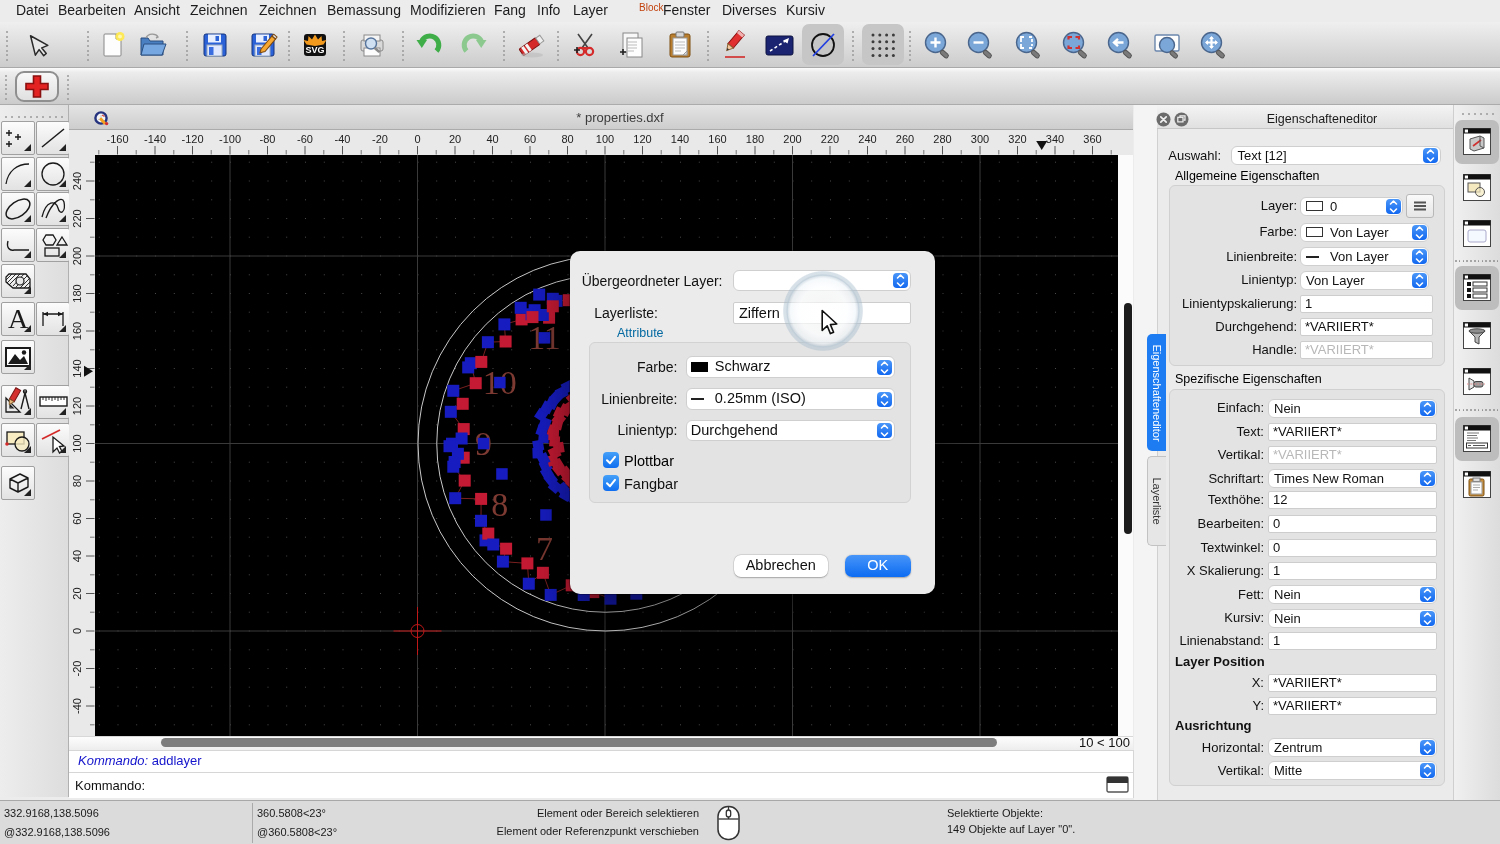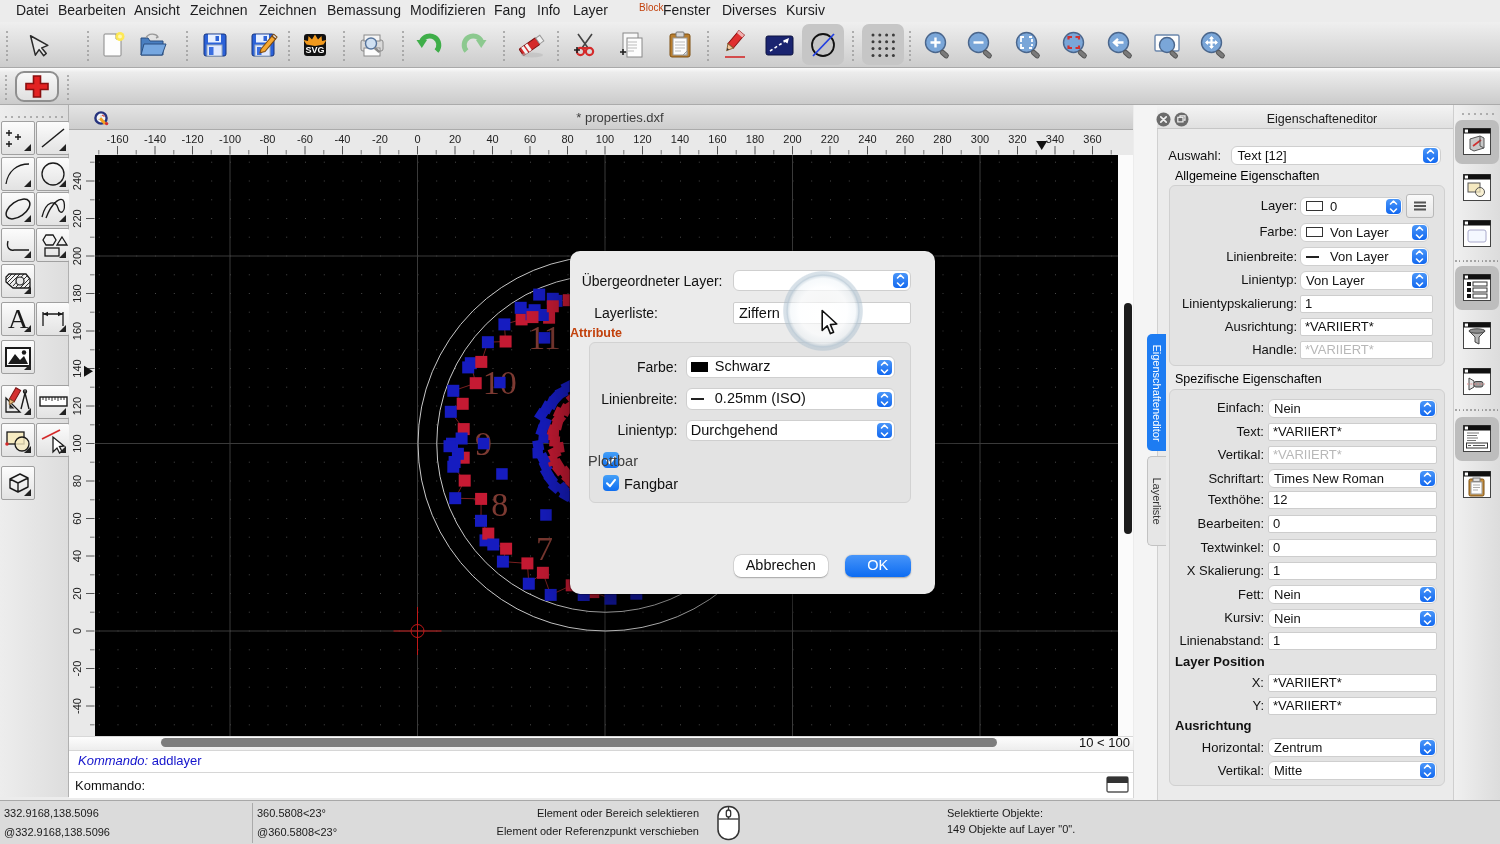--- a/index.html
+++ b/index.html
@@ -833,21 +833,21 @@
 <div style="position:absolute;left:1300px;top:270.8px;width:129px;height:19px;background:#fff;border:1px solid #cfcfcf;border-radius:6px;box-sizing:border-box;"></div>
 <div style="position:absolute;left:1306px;top:270.8px;height:19px;line-height:19px;font-size:13px;color:#111;white-space:nowrap;">Von Layer</div>
 <div style="position:absolute;left:1411.5px;top:272.8px;width:15px;height:15px;border-radius:4px;background:linear-gradient(#4a96f8,#1268f0);"></div>
 <svg style="position:absolute;left:1411.5px;top:272.8px" width="15" height="15" viewBox="0 0 15 15">
     <path d="M4.5 5.0 L7.5 2.0 L10.5 5.0" stroke="#fff" stroke-width="1.6" fill="none" stroke-linecap="round" stroke-linejoin="round"></path>
     <path d="M4.5 10.0 L7.5 13.0 L10.5 10.0" stroke="#fff" stroke-width="1.6" fill="none" stroke-linecap="round" stroke-linejoin="round"></path>
   </svg>
 <div style="position:absolute;left:1037px;top:290.7px;width:260px;height:26px;line-height:26px;font-size:13px;font-weight:normal;color:#111;text-align:right;white-space:nowrap;">Linientypskalierung:</div>
 <div style="position:absolute;left:1300px;top:294.7px;width:133px;height:18px;background:#fff;border:1px solid #cdcdcd;border-radius:2px;box-sizing:border-box;"></div>
 <div style="position:absolute;left:1305px;top:294.7px;height:18px;line-height:18px;font-size:13px;color:#111;white-space:nowrap;">1</div>
-<div style="position:absolute;left:1037px;top:313.8px;width:260px;height:26px;line-height:26px;font-size:13px;font-weight:normal;color:#111;text-align:right;white-space:nowrap;">Ausrichtung:</div>
+<div style="position:absolute;left:1037px;top:313.8px;width:260px;height:26px;line-height:26px;font-size:13px;font-weight:normal;color:#111;text-align:right;white-space:nowrap;">Durchgehend:</div>
 <div style="position:absolute;left:1300px;top:317.8px;width:133px;height:18px;background:#fff;border:1px solid #cdcdcd;border-radius:2px;box-sizing:border-box;"></div>
 <div style="position:absolute;left:1305px;top:317.8px;height:18px;line-height:18px;font-size:13px;color:#111;white-space:nowrap;">*VARIIERT*</div>
 <div style="position:absolute;left:1037px;top:336.9px;width:260px;height:26px;line-height:26px;font-size:13px;font-weight:normal;color:#111;text-align:right;white-space:nowrap;">Handle:</div>
 <div style="position:absolute;left:1300px;top:340.9px;width:133px;height:18px;background:#fff;border:1px solid #cdcdcd;border-radius:2px;box-sizing:border-box;"></div>
 <div style="position:absolute;left:1305px;top:340.9px;height:18px;line-height:18px;font-size:13px;color:#b8b8b8;white-space:nowrap;">*VARIIERT*</div>
 <div style="position:absolute;left:1175px;top:366.5px;height:25.0px;line-height:25.0px;font-size:12.5px;font-weight:normal;color:#000;white-space:nowrap;">Spezifische Eigenschaften</div>
 <div class="abs" style="left:1169px;top:389px;width:276px;height:397px;background:#e3e3e3;border:1px solid #d0d0d0;border-radius:6px;box-sizing:border-box;"></div>
 <div style="position:absolute;left:1004px;top:395.4px;width:260px;height:26px;line-height:26px;font-size:13px;font-weight:normal;color:#111;text-align:right;white-space:nowrap;">Einfach:</div>
 <div style="position:absolute;left:1268px;top:398.9px;width:169px;height:19px;background:#fff;border:1px solid #cfcfcf;border-radius:6px;box-sizing:border-box;"></div>
 <div style="position:absolute;left:1274px;top:398.9px;height:19px;line-height:19px;font-size:13px;color:#111;white-space:nowrap;">Nein</div>
@@ -1054,21 +1054,21 @@
 <div style="position:absolute;left:733px;top:269.5px;width:178px;height:21.5px;background:#fff;border:1px solid #cfcfcf;border-radius:6px;box-sizing:border-box;"></div>
 <div style="position:absolute;left:741px;top:269.5px;height:21.5px;line-height:21.5px;font-size:14.5px;color:#111;white-space:nowrap;"></div>
 <div style="position:absolute;left:893px;top:272.75px;width:15px;height:15px;border-radius:4px;background:linear-gradient(#4a96f8,#1268f0);"></div>
 <svg style="position:absolute;left:893px;top:272.75px" width="15" height="15" viewBox="0 0 15 15">
     <path d="M4.5 5.0 L7.5 2.0 L10.5 5.0" stroke="#fff" stroke-width="1.6" fill="none" stroke-linecap="round" stroke-linejoin="round"></path>
     <path d="M4.5 10.0 L7.5 13.0 L10.5 10.0" stroke="#fff" stroke-width="1.6" fill="none" stroke-linecap="round" stroke-linejoin="round"></path>
   </svg>
 <div style="position:absolute;left:398px;top:299px;width:260px;height:28px;line-height:28px;font-size:14px;font-weight:normal;color:#111;text-align:right;white-space:nowrap;">Layerliste:</div>
 <div style="position:absolute;left:733px;top:302px;width:178px;height:22px;background:#fff;border:1px solid #cdcdcd;border-radius:2px;box-sizing:border-box;"></div>
 <div style="position:absolute;left:739px;top:302px;height:22px;line-height:22px;font-size:14.5px;color:#111;white-space:nowrap;">Ziffern</div>
-<div style="position:absolute;left:570px;top:321.0px;height:25.0px;line-height:25.0px;font-size:12.5px;font-weight:bold;color:#c2410c;white-space:nowrap;">Attribute</div>
+<div style="position:absolute;left:617px;top:321.0px;height:25.0px;line-height:25.0px;font-size:12.5px;font-weight:normal;color:#0369a1;white-space:nowrap;">Attribute</div>
 <div class="abs" style="left:588.5px;top:342px;width:322px;height:160.5px;background:#e3e3e3;border:1px solid #d2d2d2;border-radius:6px;box-sizing:border-box;"></div>
 <div style="position:absolute;left:417.5px;top:353.1px;width:260px;height:28px;line-height:28px;font-size:14px;font-weight:normal;color:#111;text-align:right;white-space:nowrap;">Farbe:</div>
 <div style="position:absolute;left:685.8px;top:356.2px;width:209px;height:21.8px;background:#fff;border:1px solid #cfcfcf;border-radius:6px;box-sizing:border-box;"></div>
 <div style="position:absolute;left:690.8px;top:362.09999999999997px;width:17px;height:10px;background:#000;border:1px solid #000;box-sizing:border-box;"></div>
 <div style="position:absolute;left:714.8px;top:356.2px;height:21.8px;line-height:21.8px;font-size:14.5px;color:#111;white-space:nowrap;">Schwarz</div>
 <div style="position:absolute;left:876.8px;top:359.59999999999997px;width:15px;height:15px;border-radius:4px;background:linear-gradient(#4a96f8,#1268f0);"></div>
 <svg style="position:absolute;left:876.8px;top:359.59999999999997px" width="15" height="15" viewBox="0 0 15 15">
     <path d="M4.5 5.0 L7.5 2.0 L10.5 5.0" stroke="#fff" stroke-width="1.6" fill="none" stroke-linecap="round" stroke-linejoin="round"></path>
     <path d="M4.5 10.0 L7.5 13.0 L10.5 10.0" stroke="#fff" stroke-width="1.6" fill="none" stroke-linecap="round" stroke-linejoin="round"></path>
   </svg>
@@ -1086,21 +1086,21 @@
 <div style="position:absolute;left:690.8px;top:419.5px;height:21.8px;line-height:21.8px;font-size:14.5px;color:#111;white-space:nowrap;">Durchgehend</div>
 <div style="position:absolute;left:876.8px;top:422.9px;width:15px;height:15px;border-radius:4px;background:linear-gradient(#4a96f8,#1268f0);"></div>
 <svg style="position:absolute;left:876.8px;top:422.9px" width="15" height="15" viewBox="0 0 15 15">
     <path d="M4.5 5.0 L7.5 2.0 L10.5 5.0" stroke="#fff" stroke-width="1.6" fill="none" stroke-linecap="round" stroke-linejoin="round"></path>
     <path d="M4.5 10.0 L7.5 13.0 L10.5 10.0" stroke="#fff" stroke-width="1.6" fill="none" stroke-linecap="round" stroke-linejoin="round"></path>
   </svg>
 <div class="abs" style="left:603px;top:452px;width:16px;height:16px;border-radius:4px;background:linear-gradient(#44a0f8,#0f6ef0);"></div>
 <svg class="abs" style="left:603px;top:452px" width="16" height="16" viewBox="0 0 16 16">
     <path d="M4 8.2 L7 11.2 L12 4.8" stroke="#fff" stroke-width="2" fill="none" stroke-linecap="round" stroke-linejoin="round"></path>
   </svg>
-<div class="abs" style="left:588px;top:453px;font-size:14.5px;color:#404040;">Plottbar</div>
+<div class="abs" style="left:624px;top:453px;font-size:14.5px;color:#000000;">Plottbar</div>
 <div class="abs" style="left:603px;top:474.5px;width:16px;height:16px;border-radius:4px;background:linear-gradient(#44a0f8,#0f6ef0);"></div>
 <svg class="abs" style="left:603px;top:474.5px" width="16" height="16" viewBox="0 0 16 16">
     <path d="M4 8.2 L7 11.2 L12 4.8" stroke="#fff" stroke-width="2" fill="none" stroke-linecap="round" stroke-linejoin="round"></path>
   </svg>
 <div class="abs" style="left:624px;top:475.5px;font-size:14.5px;color:#111;">Fangbar</div>
 <div class="abs" style="left:733.5px;top:555px;width:94.5px;height:21.5px;background:#fff;border-radius:7px;box-shadow:0 0.5px 1.5px rgba(0,0,0,0.25),0 0 0 0.5px rgba(0,0,0,0.12);"></div>
 <div class="abs" style="left:733.5px;top:555px;width:94.5px;height:21.5px;line-height:21.5px;text-align:center;font-size:14.5px;color:#111;">Abbrechen</div>
 <div class="abs" style="left:844.8px;top:555px;width:66px;height:21.5px;background:linear-gradient(#4795f9,#0d6cf2);border-radius:7px;box-shadow:0 0.5px 1.5px rgba(0,0,0,0.3);"></div>
 <div class="abs" style="left:844.8px;top:555px;width:66px;height:21.5px;line-height:21.5px;text-align:center;font-size:14.5px;color:#fff;">OK</div>
 <svg class="abs" style="left:781.5px;top:270px" width="82" height="82" viewBox="0 0 82 82">

